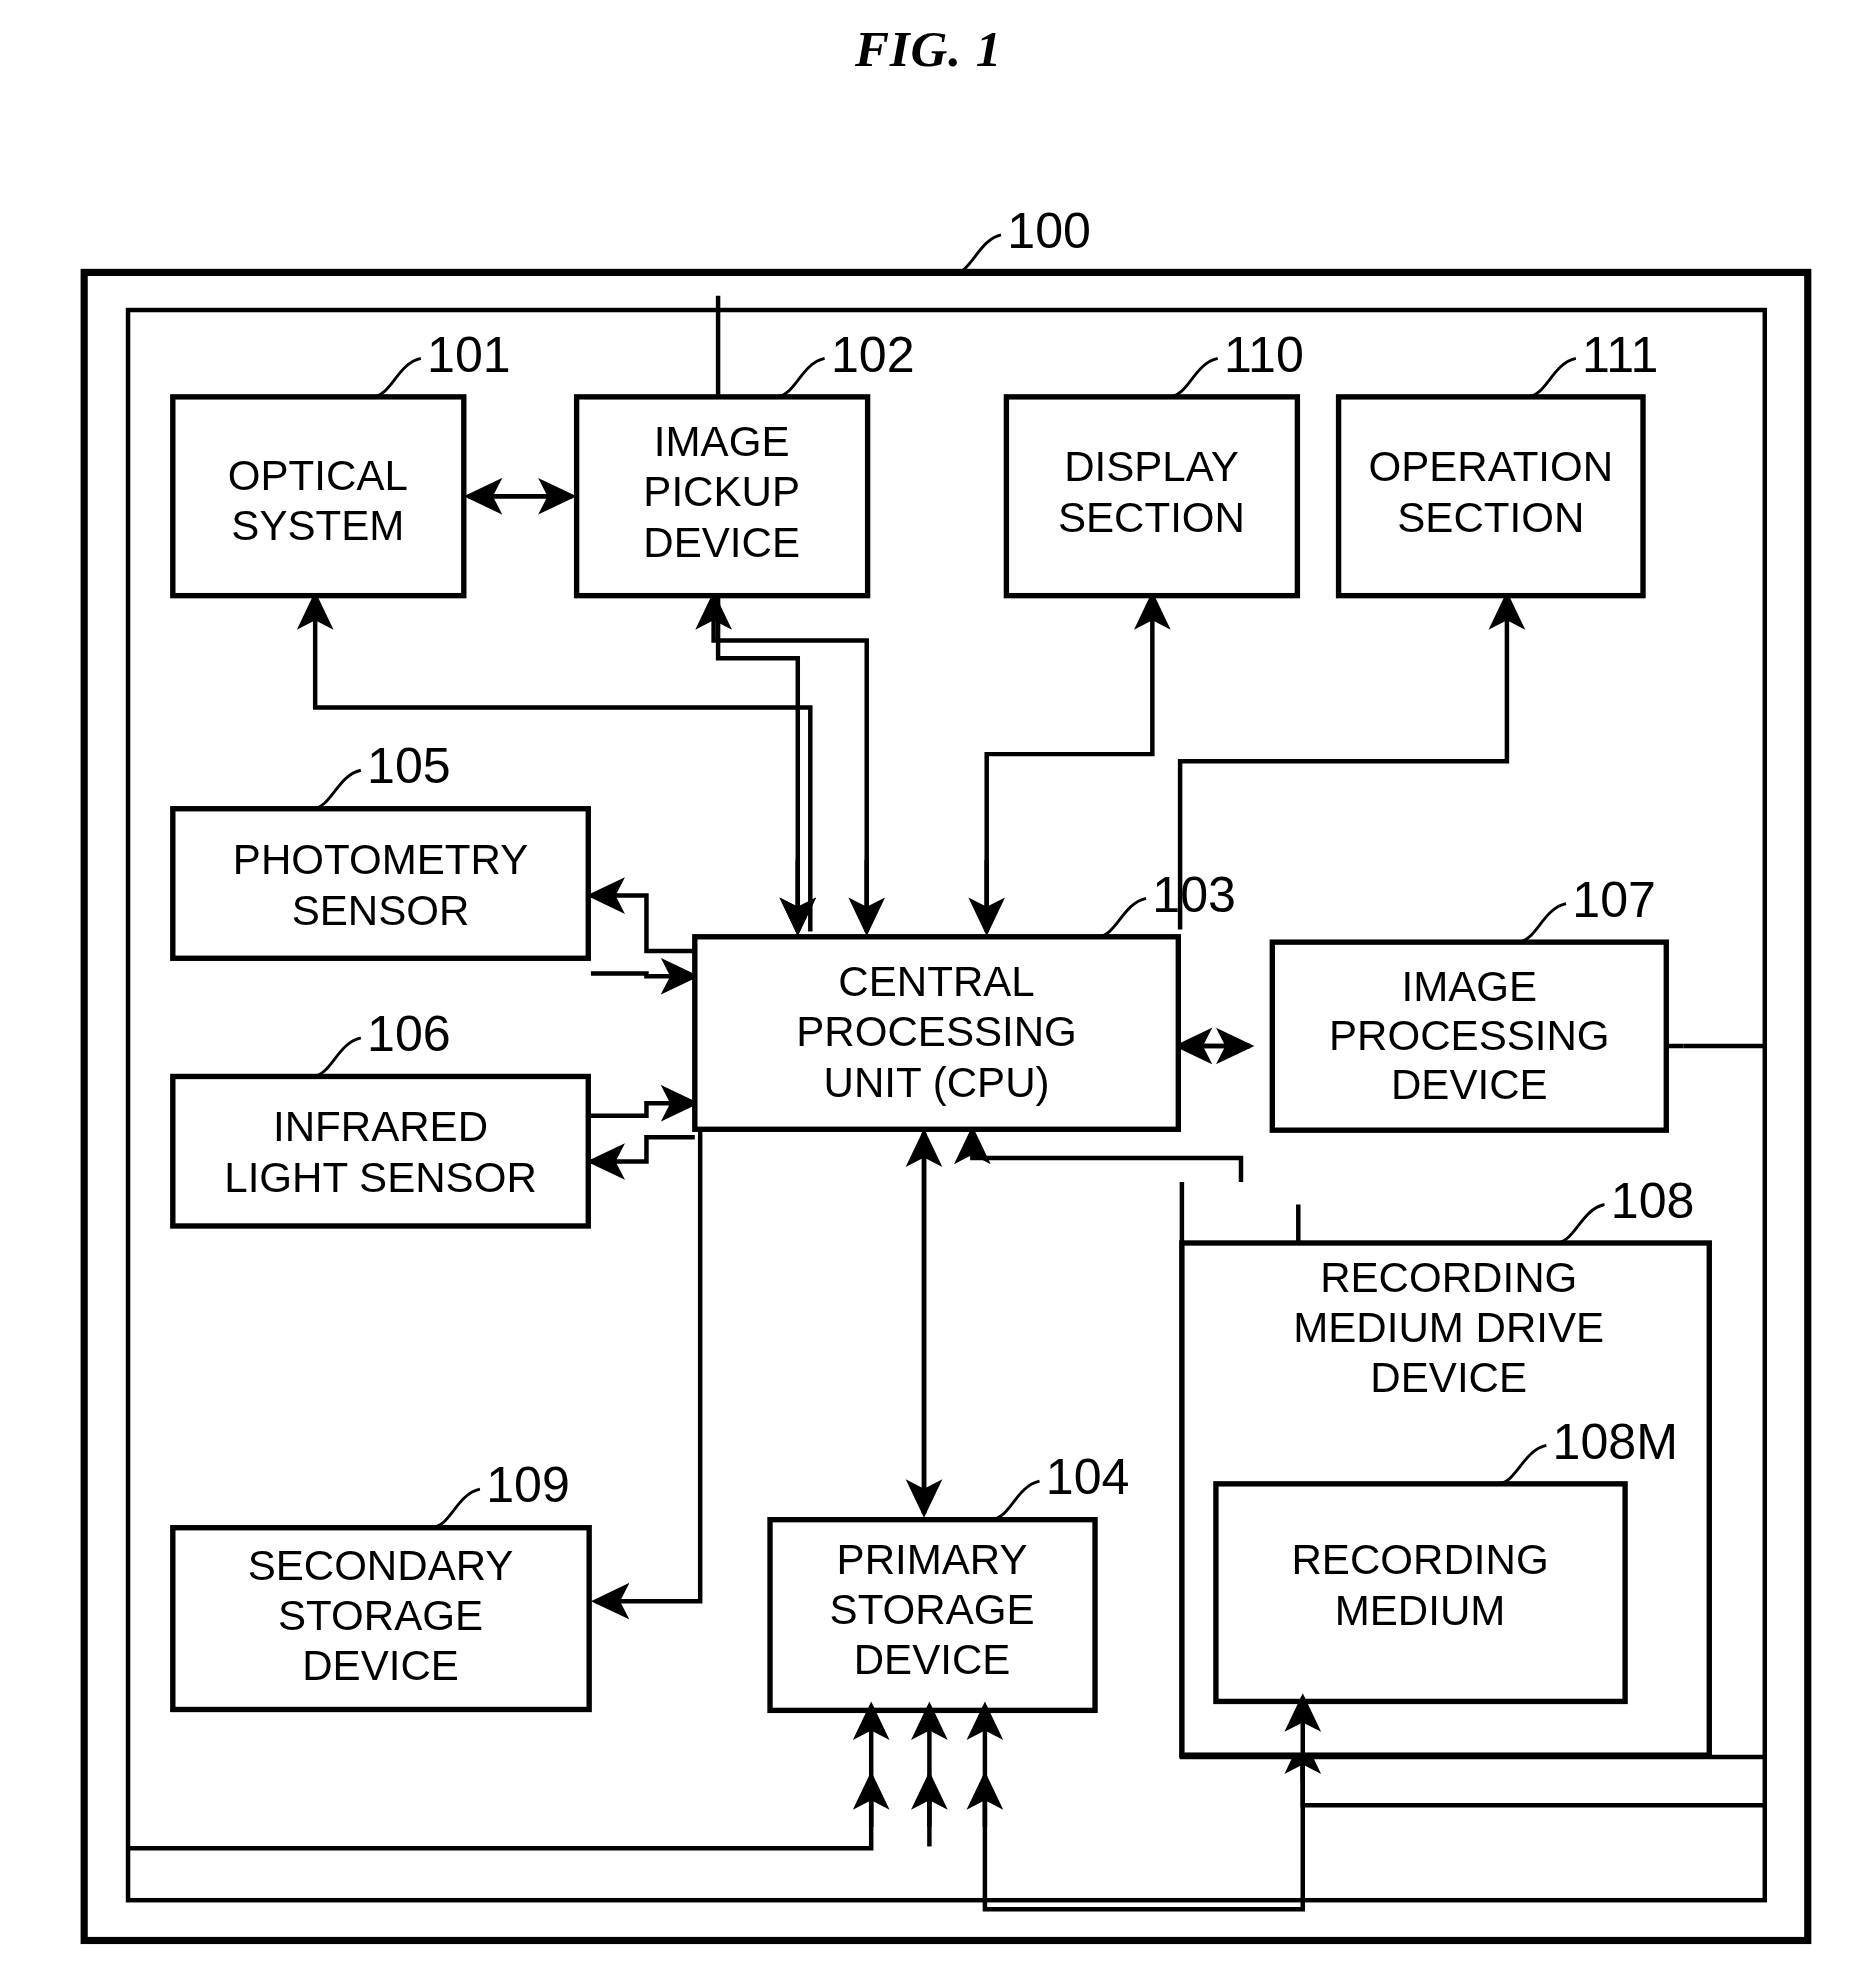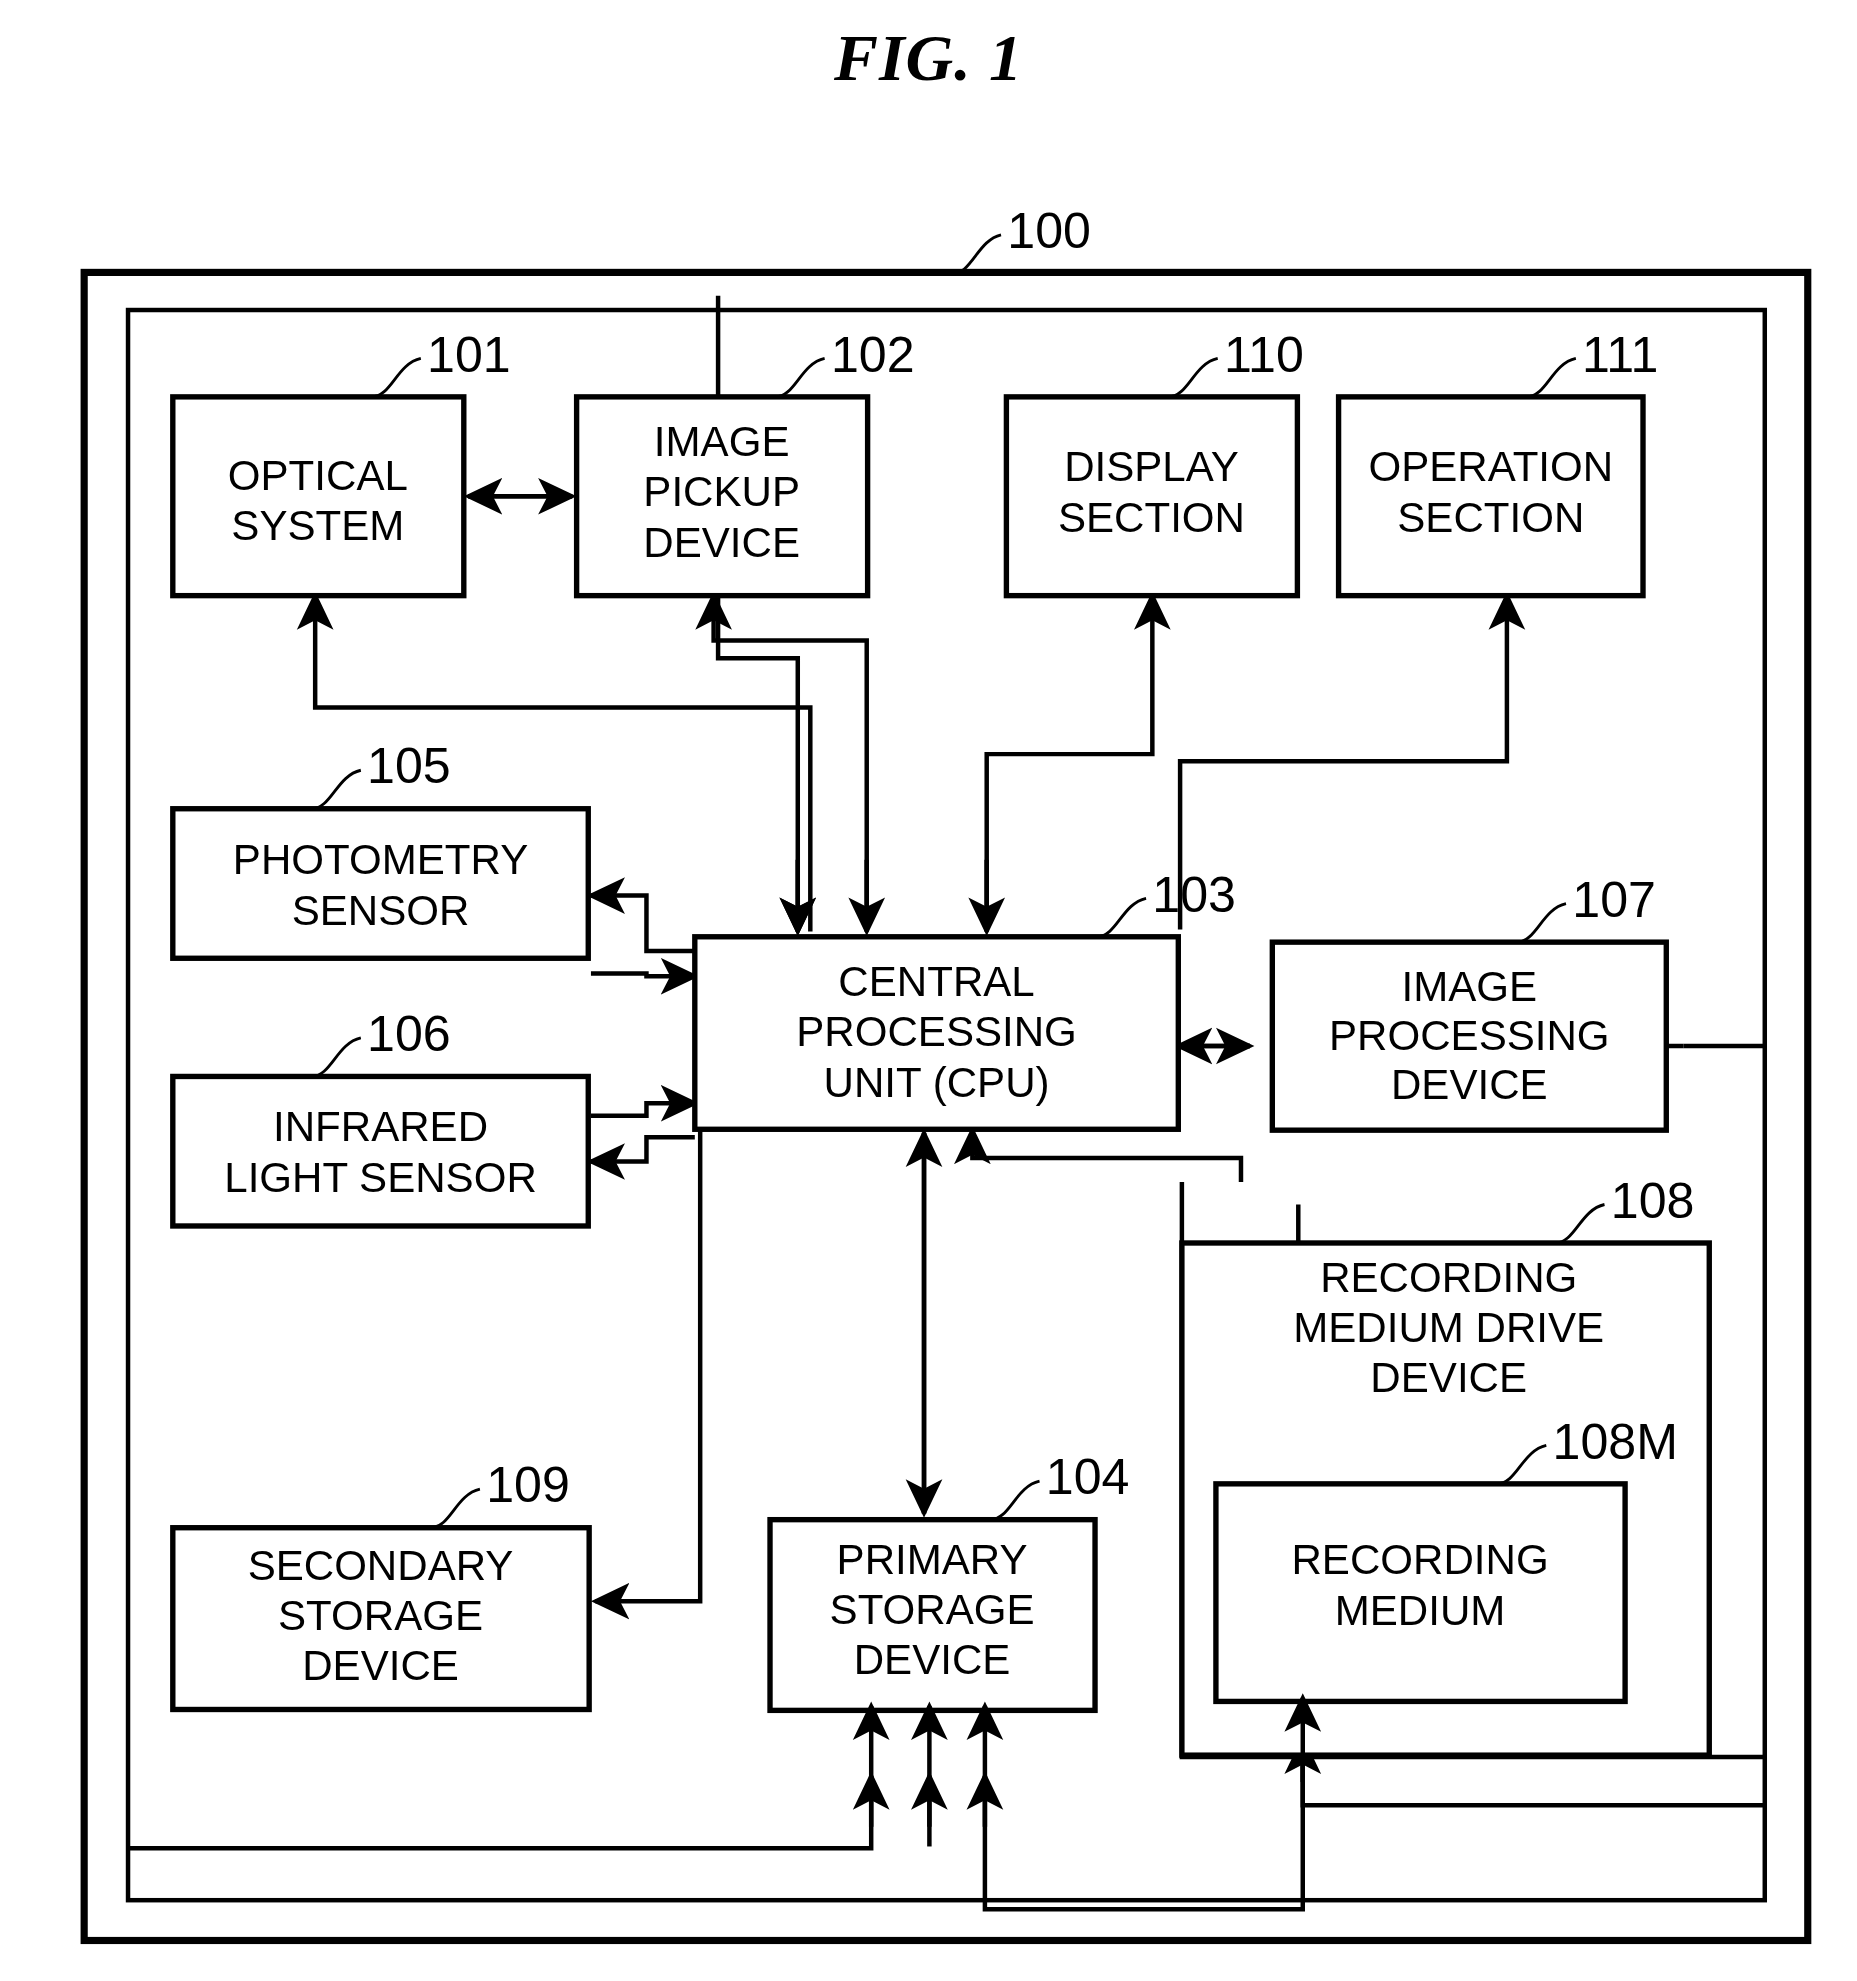--- a/index.html
+++ b/index.html
@@ -18,21 +18,21 @@
   }
   #fig-title {
     position: absolute;
     top: 19.7px;
     left: 0;
     width: 1857px;
     text-align: center;
     font-family: "Liberation Serif", serif;
     font-style: italic;
     font-weight: bold;
-    font-size: 66px;
+    font-size: 51px;
     letter-spacing: 0.9px;
     color: #000000;
   }
   svg#diagram {
     position: absolute;
     top: 0;
     left: 0;
     width: 1857px;
     height: 1981px;
   }

